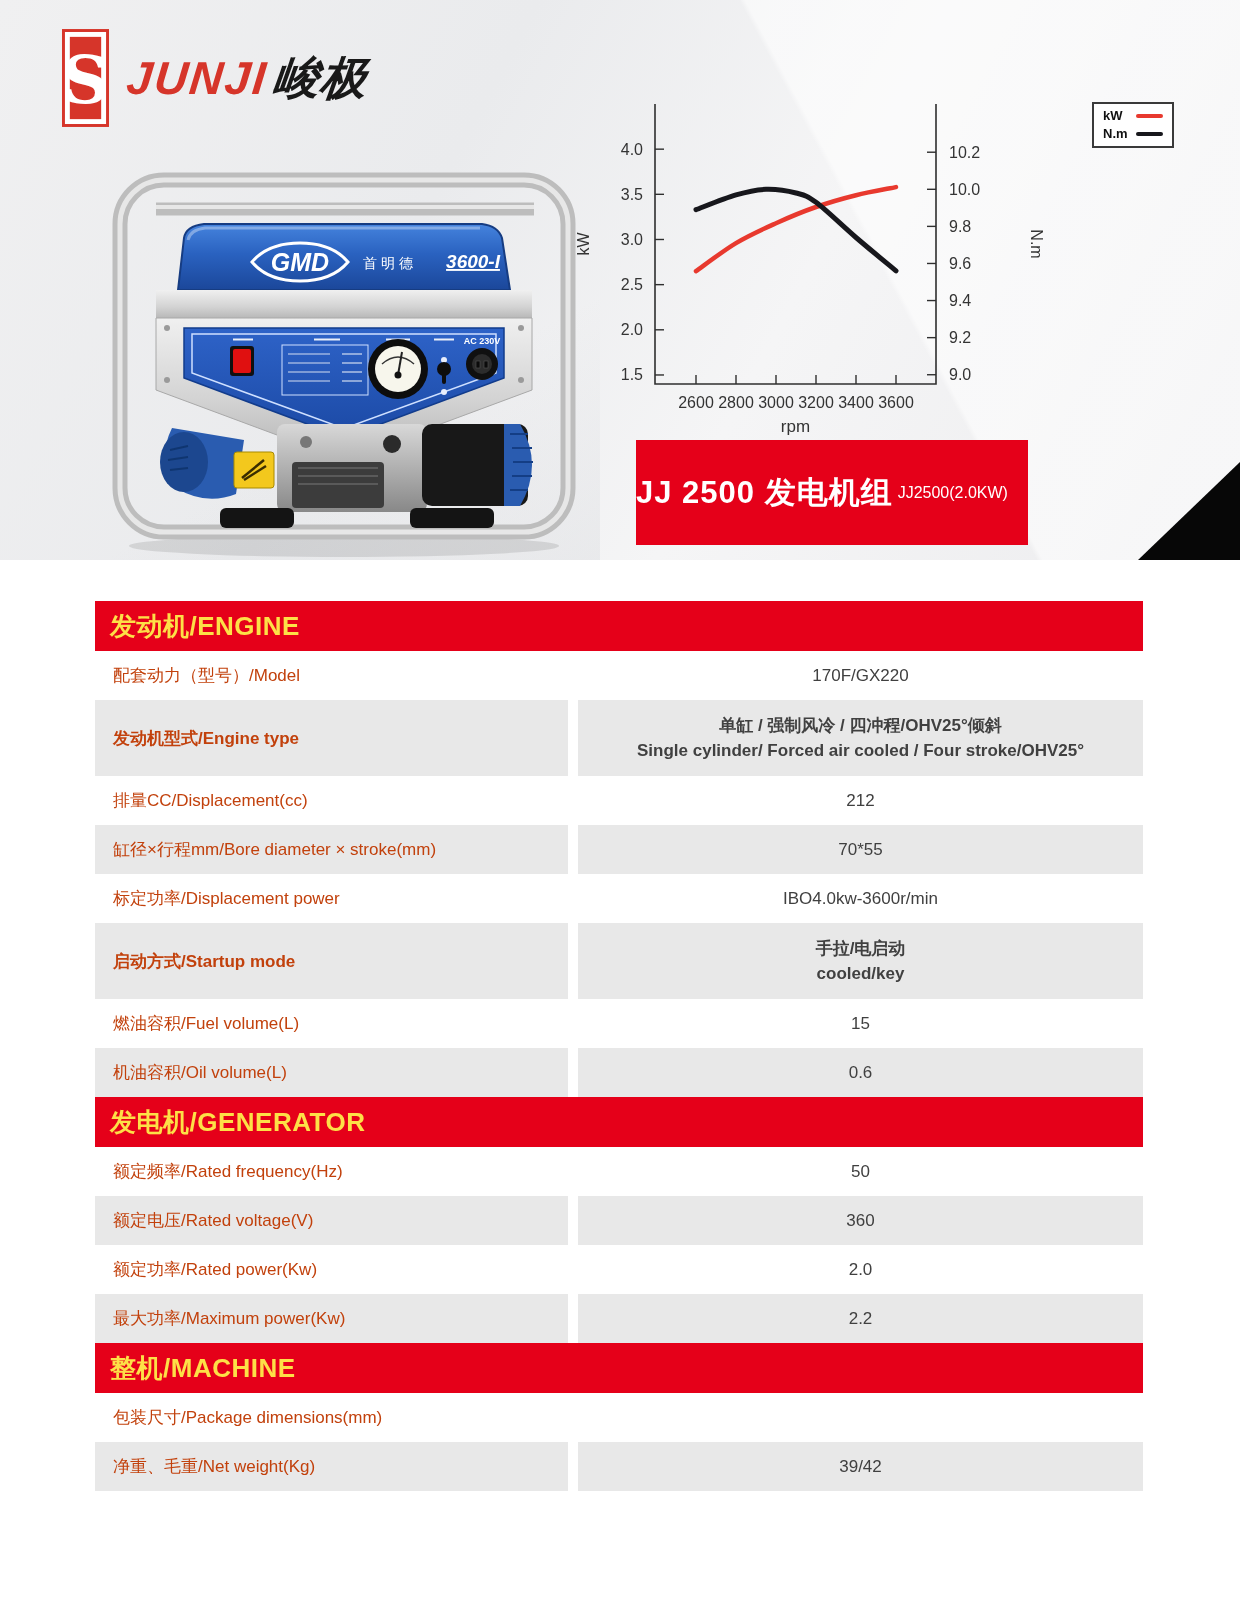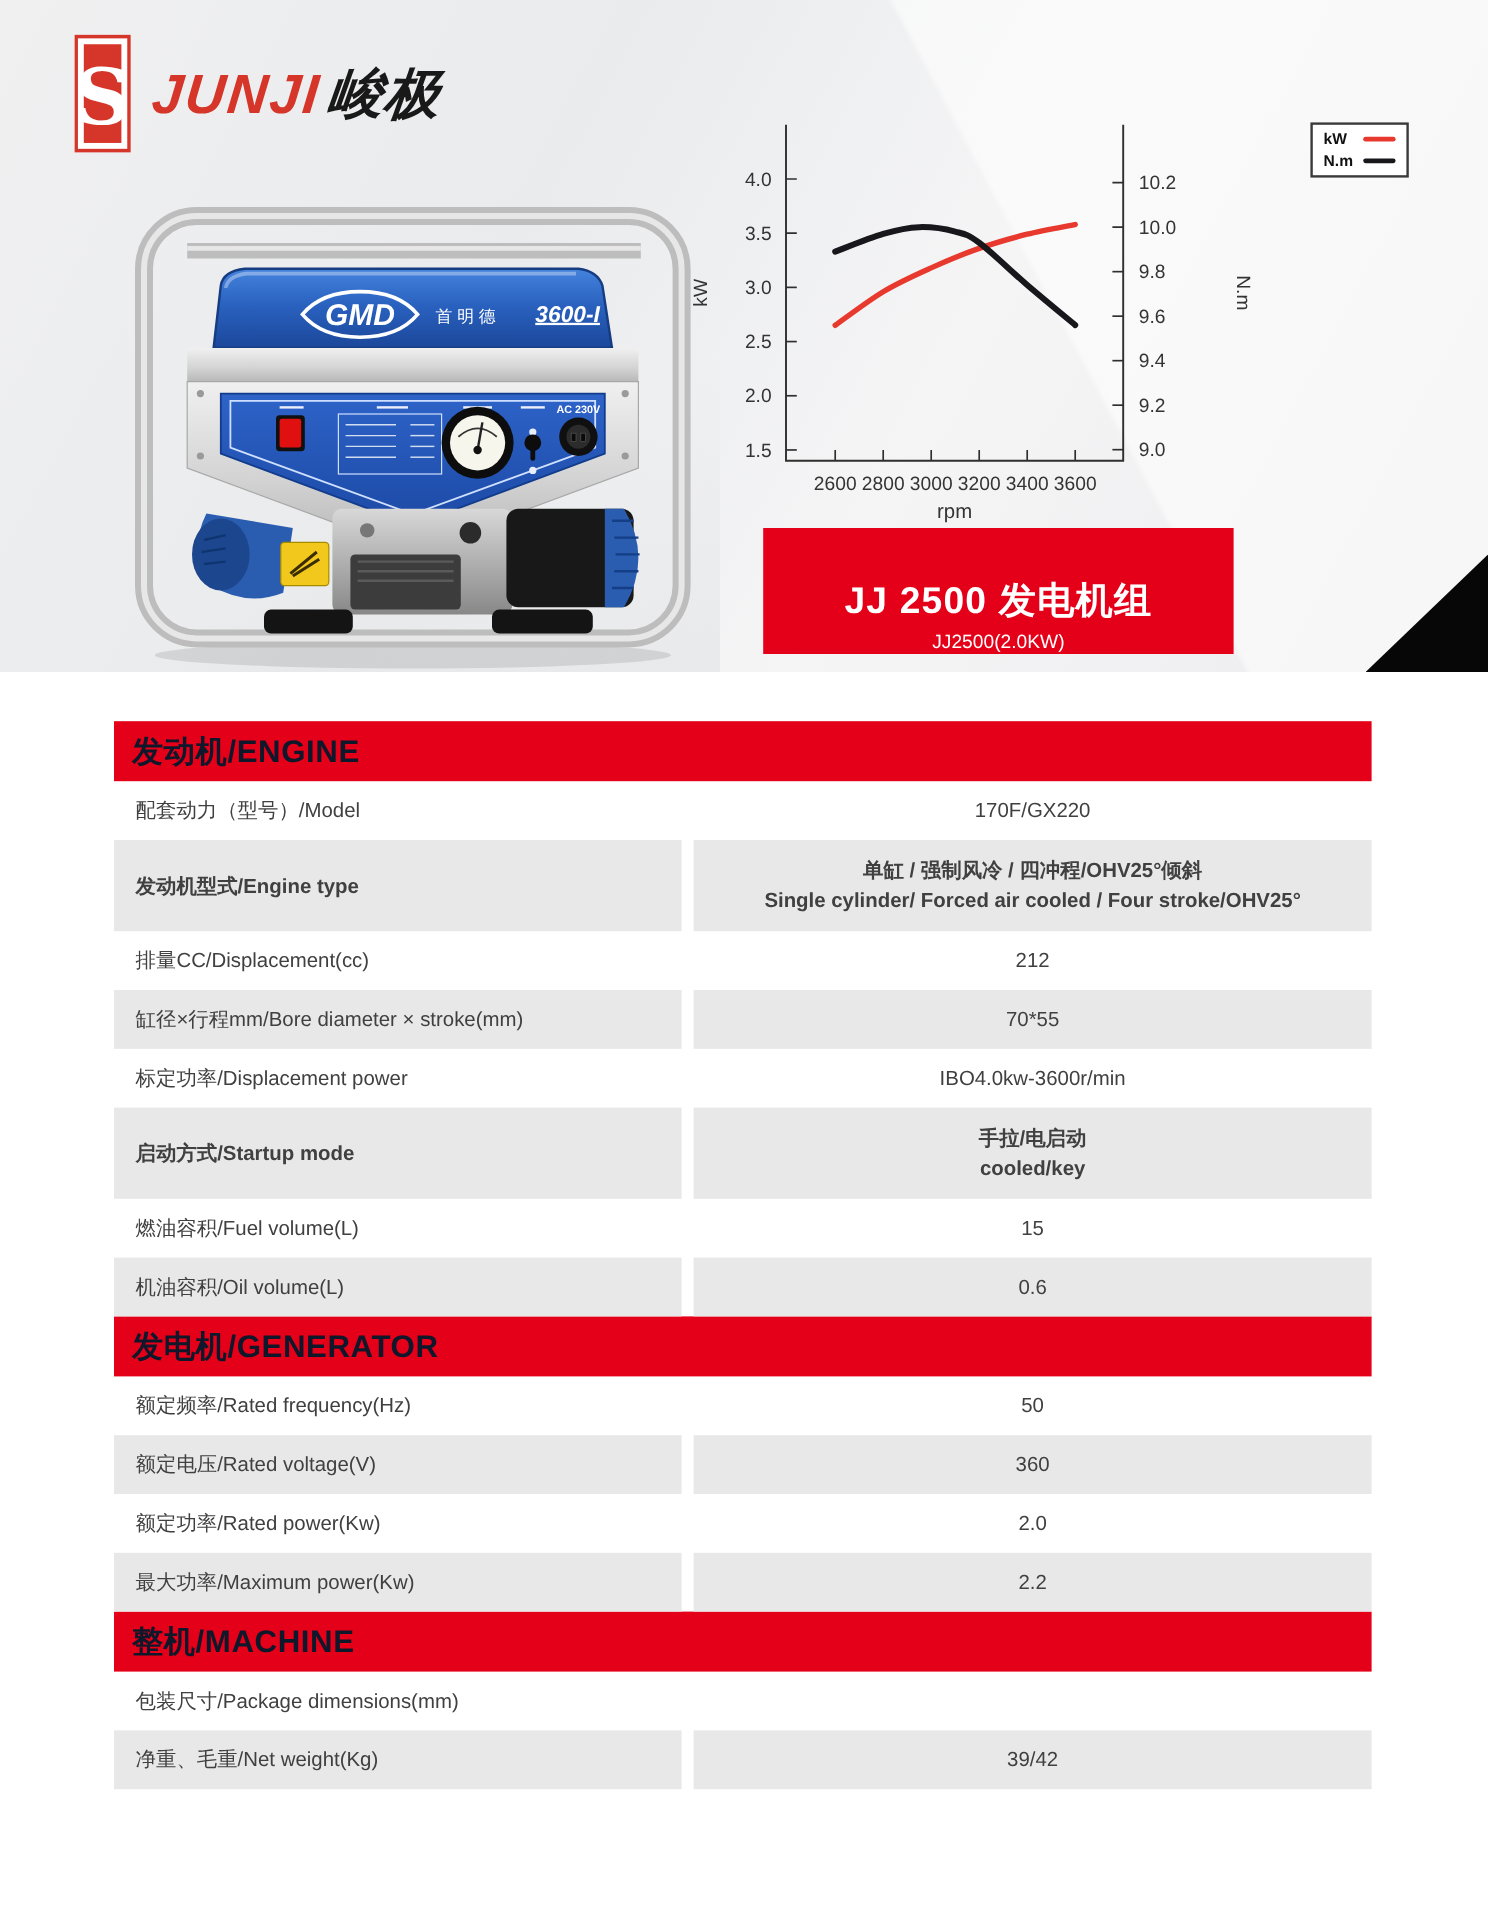--- a/index.html
+++ b/index.html
@@ -19,42 +19,42 @@
 
   
   .logo{position:absolute;left:62px;top:28px;display:flex;align-items:center;gap:18px;}
   .logo-text{font-size:46px;font-weight:bold;font-style:italic;letter-spacing:2px;
              transform:skewX(-6deg);white-space:nowrap;line-height:100px;}
   .logo-text .en{color:#d6352a;}
   .logo-text .cn{color:#191919;margin-left:6px;letter-spacing:1px;}
 
   
   .banner{position:absolute;left:636px;top:440px;width:392px;height:105px;background:#e50019;
-          color:#fff;display:flex;flex-direction:column;align-items:center;justify-content:flex-end;gap:5px;}
+          color:#fff;display:flex;flex-direction:row;align-items:center;justify-content:flex-start;gap:5px;}
   .banner-title{font-size:31px;font-weight:bold;letter-spacing:1px;}
   .banner-sub{font-size:16px;font-weight:normal;}
 
   
   #chart-svg{position:absolute;left:575px;top:88px;width:470px;height:352px;}
   #chart-svg text{font-family:"Liberation Sans",sans-serif;fill:#343434;}
   .legend{position:absolute;left:1092px;top:102px;background:#ffffff;border:2px solid #3a3a3a;
           padding:4px 9px 5px 9px;display:flex;flex-direction:column;gap:3px;}
   .legend-row{display:flex;align-items:center;justify-content:space-between;gap:8px;
               font-size:13px;font-weight:bold;color:#111;min-width:52px;}
   .legend-bar{width:27px;height:4px;border-radius:2px;flex:none;}
 
   
   #spec-tables{position:absolute;left:95px;top:601px;width:1048px;}
-  .section-header{height:50px;line-height:50px;background:#e50019;color:#0f172a;
+  .section-header{height:50px;line-height:50px;background:#e50019;color:#fde047;
                   font-size:26px;font-weight:bold;padding-left:15px;box-sizing:border-box;
                   letter-spacing:.5px;}
   .spec-row{display:flex;min-height:49px;}
   .spec-row.tall{min-height:76px;font-weight:bold;}
   .cell-label{width:473px;box-sizing:border-box;padding-left:18px;display:flex;
-              align-items:center;font-size:17px;color:#404040;}
+              align-items:center;font-size:17px;color:#c2410c;}
   .cell-value{flex:1;margin-left:10px;display:flex;flex-direction:column;align-items:center;
               justify-content:center;font-size:17px;color:#404040;text-align:center;line-height:25px;}
   .spec-row.shaded .cell-label,.spec-row.shaded .cell-value{background:#e8e8e8;}
 </style>
 </head>
 <body>
 
 <div class="hero">
   <div class="sheen1"></div>
   <div class="sheen2"></div>

